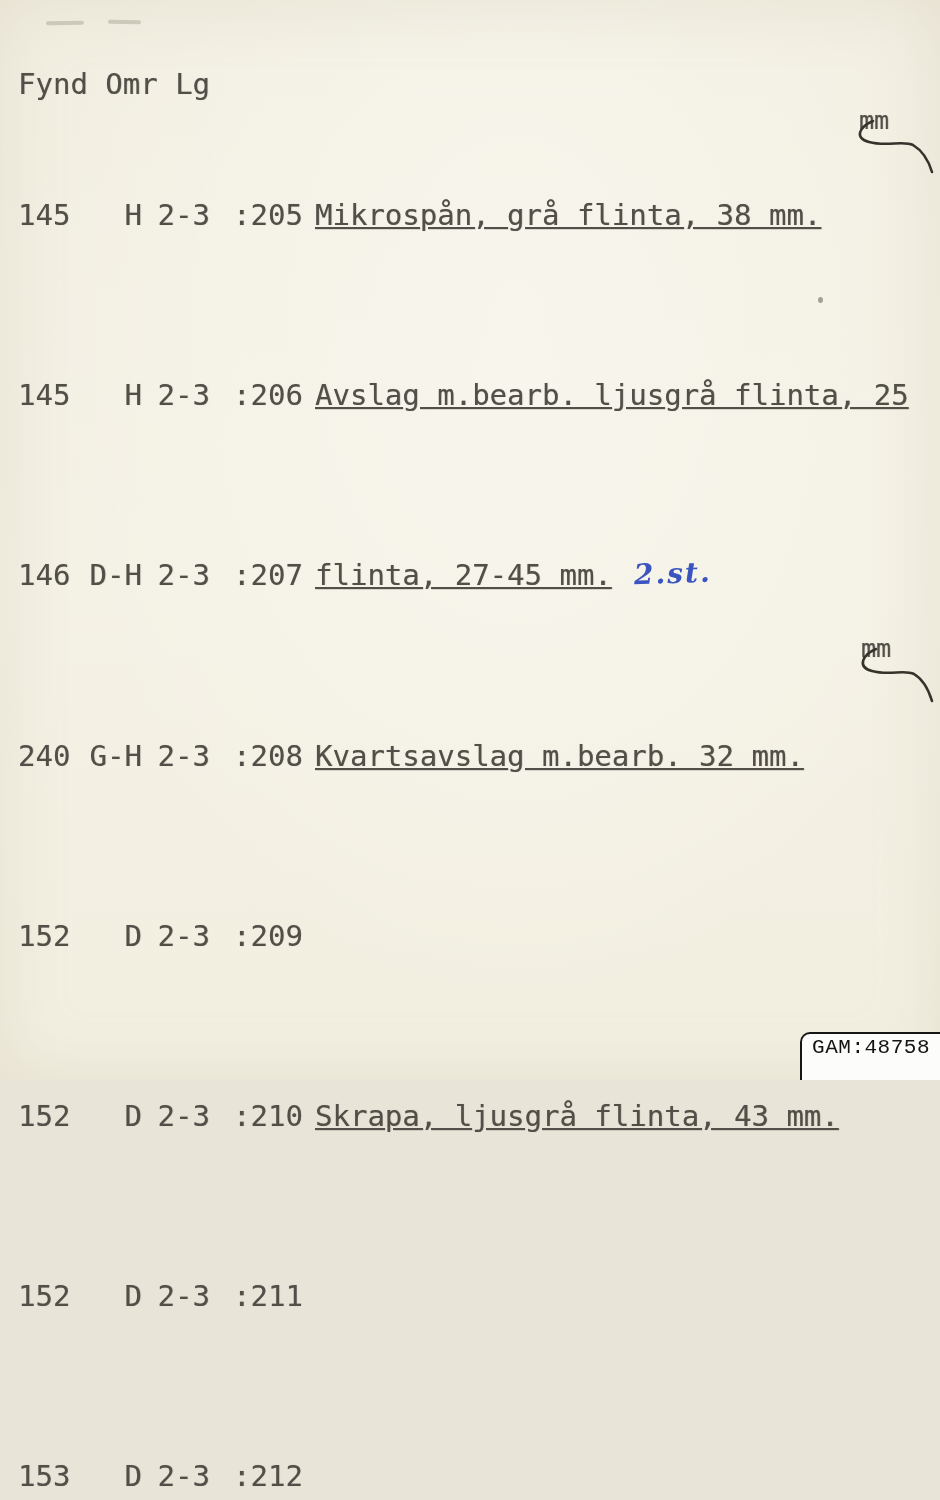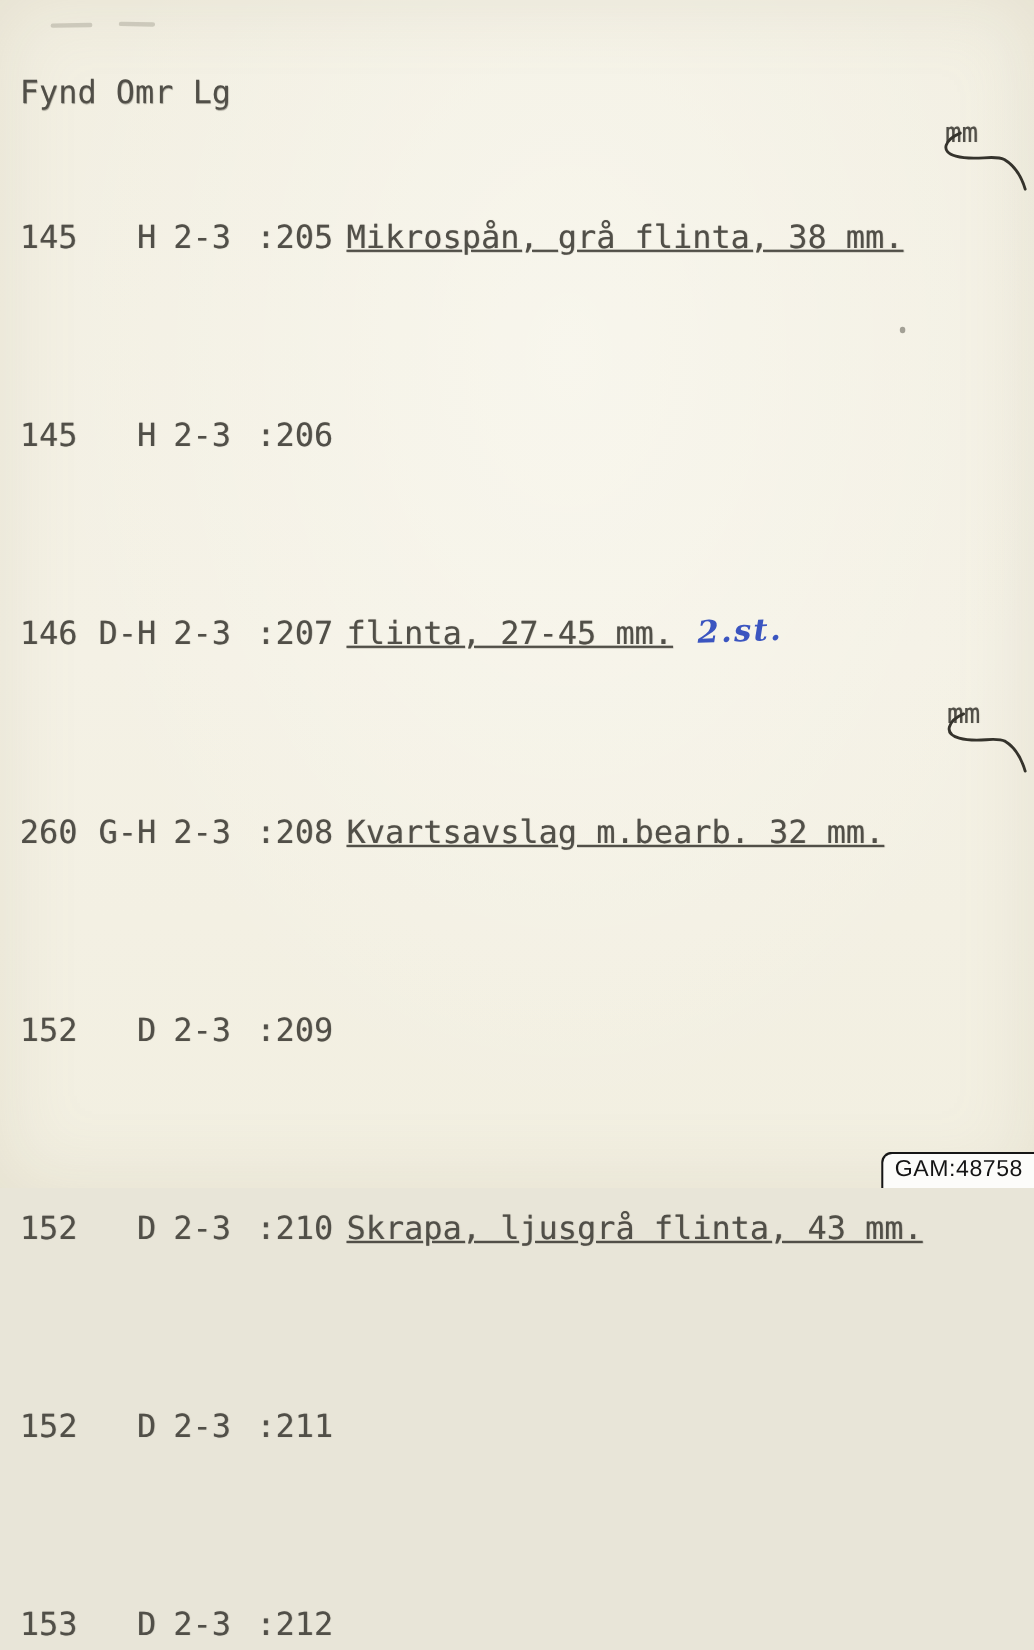--- a/index.html
+++ b/index.html
@@ -57,22 +57,22 @@
   }
   .mm-note svg { position: absolute; left: 0; top: 6px; }
   .mm1 { left: 843px; top: 108px; }
   .mm2 { left: 845px; top: 636px; }
   .catalog-label {
     position: absolute; right: 0; bottom: 0;
     background: #fcfcfa;
     border: 2px solid #161616;
     border-right: none; border-bottom: none;
     border-radius: 10px 0 0 0;
-    padding: 2px 10px 5px 10px;
-    font-family: Liberation Sans, sans-serif;
+    padding: 2px 10px 20px 10px;
+    font-family: Liberation Mono, monospace;
     font-size: 21px; line-height: 24px;
     color: #141414; letter-spacing: 0.5px;
     text-shadow: none; white-space: nowrap;
   }
   .stray { position: absolute; background: rgba(110,104,88,0.26); border-radius: 2px; }
   .stray.m1 { left: 46px;  top: 21px; width: 38px; height: 4px; transform: rotate(-1deg); }
   .stray.m2 { left: 108px; top: 20px; width: 33px; height: 4px; transform: rotate(1deg); }
   .stray.dot { left: 818px; top: 297px; width: 5px; height: 6px; border-radius: 50%;
                background: rgba(95,92,82,0.55); }
 </style>
@@ -96,33 +96,34 @@
     <span class="c nr">:205</span>
     <span class="c desc"><div class="desc-line">Mikrospån, grå flinta, 38 mm.</div></span>
   </div>
 
   <div class="entry">
     <span class="c fynd">145</span>
     <span class="c omr">H</span>
     <span class="c lg">2-3</span>
     <span class="c gap"></span>
     <span class="c nr">:206</span>
+    <span class="c desc"><div class="desc-line">Avslag m.bearb. ljusgrå flinta, 25</div></span>
   </div>
 
   <div class="entry">
     <span class="c fynd">146</span>
     <span class="c omr">D-H</span>
     <span class="c lg">2-3</span>
     <span class="c gap"></span>
     <span class="c nr">:207</span>
     <span class="c desc"><div class="desc-line">flinta, 27-45 mm.<span class="blue-note">2.st.</span></div></span>
   </div>
 
   <div class="entry">
-    <span class="c fynd">260</span>
+    <span class="c fynd">240</span>
     <span class="c omr">G-H</span>
     <span class="c lg">2-3</span>
     <span class="c gap"></span>
     <span class="c nr">:208</span>
     <span class="c desc"><div class="desc-line">Kvartsavslag m.bearb. 32 mm.</div></span>
   </div>
 
   <div class="entry">
     <span class="c fynd">152</span>
     <span class="c omr">D</span>

